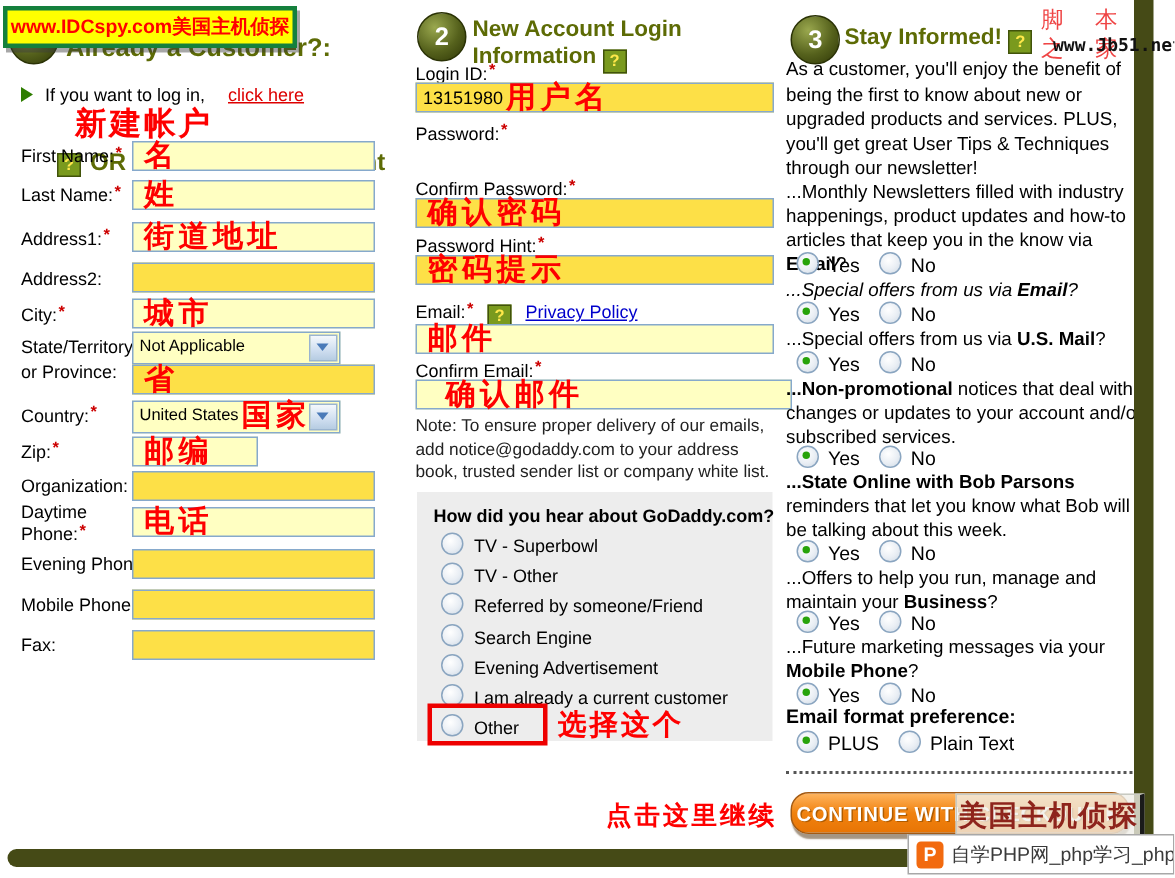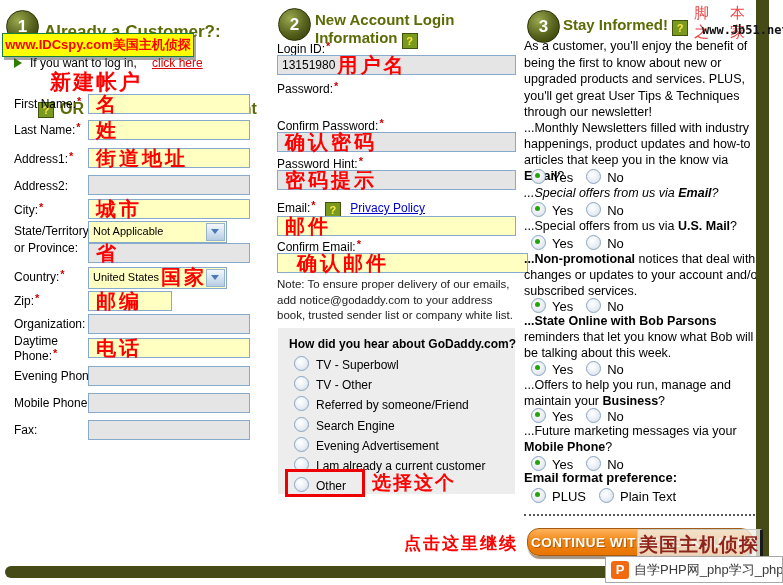--- a/index.html
+++ b/index.html
@@ -10,37 +10,37 @@
   .bar-right{position:absolute;left:756px;top:0;width:13px;height:578px;background:#454a16;border-radius:0 0 8px 0;z-index:5;}
   .bar-bottom{position:absolute;left:5px;top:566px;width:764px;height:12px;background:#454a16;border-radius:8px 0 8px 8px;z-index:5;}
   
   .olive{color:#5d6b05;font-weight:bold;}
   .stepc{width:31px;height:31px;border-radius:50%;text-align:center;line-height:31px;color:#fff;
          font-weight:bold;font-size:17px;border:1px solid #2a3205;
          background:radial-gradient(circle at 35% 30%, #9aa84e, #55611c 55%, #2e3606 100%);}
   .qicon{display:inline-block;width:14px;height:14px;background:#7a9a1e;border:1px solid #41530a;
          color:#ffe84a;font-size:11px;font-weight:bold;text-align:center;line-height:14px;vertical-align:-2px;}
   
-  .idc-banner{left:2px;top:4px;width:190px;height:22px;background:#ffff00;border:1px solid #15803d;
+  .idc-banner{left:2px;top:4px;width:190px;height:22px;background:#ffff00;border:3px solid #15803d;
       box-shadow:2px 3px 0 rgba(60,60,60,0.45);color:#f00;font-weight:bold;font-size:13px;
-      line-height:22px;text-align:center;z-index:50;margin-top:29px;}
+      line-height:22px;text-align:center;z-index:50;}
   .jb51-1{left:694px;top:4px;font-family:Liberation Mono, monospace;font-size:15px;letter-spacing:6px;color:#ef4444;z-index:6;}
   .jb51-2{left:702px;top:23px;font-family:"DejaVu Sans Mono",monospace;font-size:12px;font-weight:bold;color:#111;z-index:6;}
   .php-bar{left:605px;top:556px;width:178px;height:27px;background:#fff;border:1px solid #a8a8a8;
       display:flex;align-items:center;padding-left:5px;box-sizing:border-box;overflow:hidden;white-space:nowrap;z-index:40;}
   .php-logo{width:18px;height:18px;background:#f26a0f;color:#fff;font-weight:bold;text-align:center;
       line-height:18px;border-radius:3px;font-size:13px;flex:0 0 18px;}
   .php-text{font-size:13px;color:#3a3a3a;margin-left:5px;}
   .overlay-box{left:637px;top:529px;width:126px;height:31px;background:rgba(240,238,232,0.78);
       border:1px solid #c8cac2;border-right:3px solid #1a1a1a;color:#8e241c;font-size:19px;font-weight:bold;
       line-height:30px;text-align:center;letter-spacing:1px;z-index:30;box-sizing:border-box;}
   
   .lbl{font-size:12px;color:#000;}
   .req{color:#c00;font-size:11px;position:relative;top:-3px;margin-left:1px;font-weight:bold;}
-  .ti{height:18px;border:1px solid #86a9cc;background:#e5e5e5;white-space:nowrap;overflow:visible;}
+  .ti{height:18px;border:1px solid #86a9cc;background:#fde047;white-space:nowrap;overflow:visible;}
   .ti.yellow{background:#ffffc2;}
   .typed{font-size:12px;line-height:18px;padding-left:4px;vertical-align:top;display:inline-block;}
   .cn{color:#fe0000;font-weight:bold;font-size:20px;line-height:18px;display:inline-block;
       padding-left:7px;letter-spacing:3px;white-space:nowrap;vertical-align:top;}
   .sel{height:20px;border:1px solid #86a9cc;background:#ffffc2;overflow:visible;white-space:nowrap;}
   .seltext{font-size:11px;line-height:18px;padding-left:4px;display:inline-block;vertical-align:top;}
   .selbtn{position:absolute;right:1px;top:1px;width:17px;height:16px;
       background:linear-gradient(#f4f8fc,#cfdef0 60%,#b6cce2);border:1px solid #9ab4d0;}
   .selbtn::after{content:"";position:absolute;left:4px;top:5px;border-left:4px solid transparent;
       border-right:4px solid transparent;border-top:5px solid #4a7ab8;}

